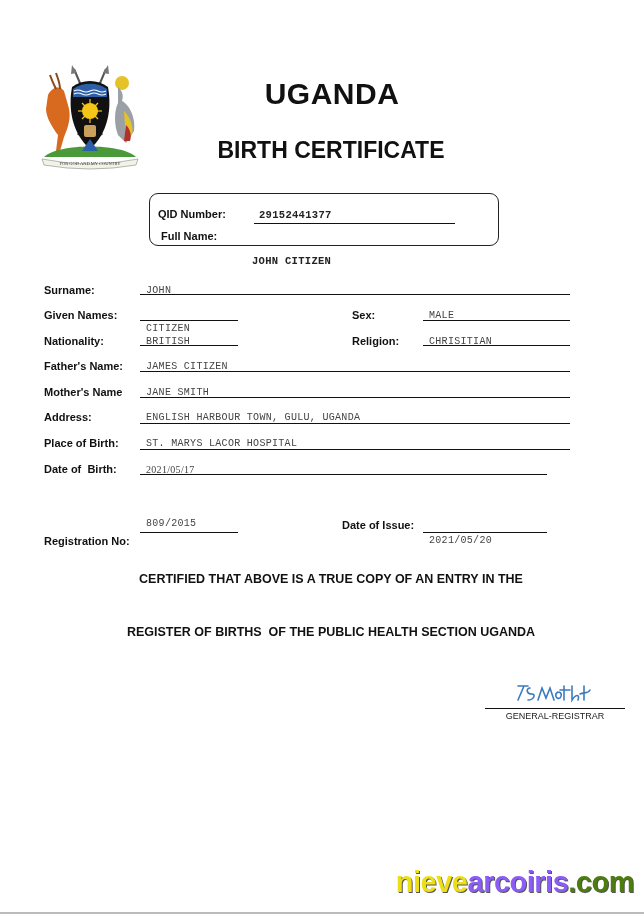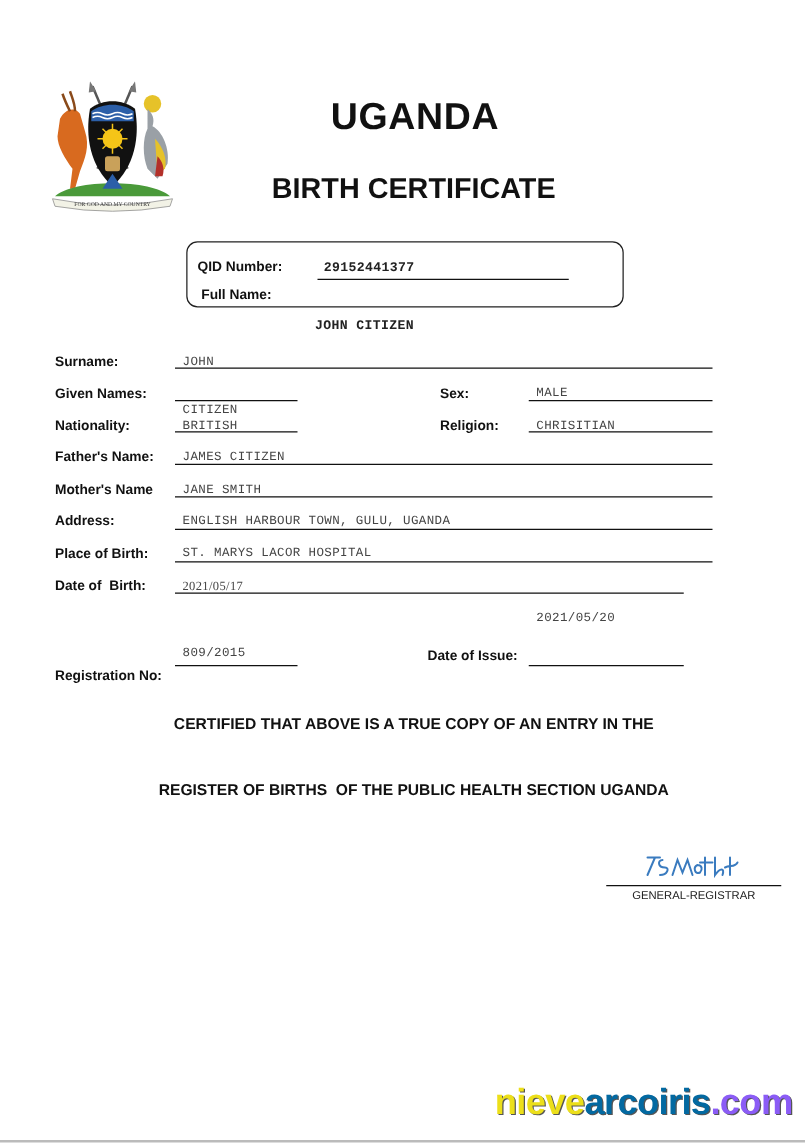--- a/index.html
+++ b/index.html
@@ -11,22 +11,22 @@
   .idbox { left:149px; top:193px; width:348px; height:51px; border:1px solid #222; border-radius:9px; }
   .lbl { font-weight:bold; font-size:11px; color:#111; }
   .val { font-family:"Liberation Mono", monospace; font-size:10px; color:#444; letter-spacing:0.3px; }
   .valb { font-family:"Liberation Mono", monospace; font-size:10.5px; font-weight:bold; color:#222; letter-spacing:0.3px; }
   .line { height:1px; background:#111; }
   .cert { left:0; width:662px; text-align:center; font-weight:bold; font-size:12.5px; }
   .sig { left:514px; top:680px; width:80px; height:24px; }
   .gr { left:485px; top:711px; width:140px; text-align:center; font-size:9px; color:#222; }
   .brand { right:10px; top:866px; font-weight:bold; font-size:29px; letter-spacing:-0.5px; }
   .brand .a { color:#ecdf1a; text-shadow:1px 1px 0 #555; }
-  .brand .b { color:#0369a1; text-shadow:1px 1px 0 #555; }
-  .brand .c { color:#8b5cf6; text-shadow:1px 1px 0 #555; }
+  .brand .b { color:#8b5cf6; text-shadow:1px 1px 0 #555; }
+  .brand .c { color:#4d7c0f; text-shadow:1px 1px 0 #555; }
   .bottomline { left:0; top:912px; width:644px; height:2px; background:#bbbbbb; }
 </style>
 </head>
 <body>
 
 <div class="abs crest">
   <svg width="104" height="106" viewBox="0 0 104 106">
 
     <line x1="36" y1="4" x2="64" y2="70" stroke="#555" stroke-width="2"></line>
     <line x1="68" y1="4" x2="40" y2="70" stroke="#555" stroke-width="2"></line>
@@ -108,21 +108,21 @@
 <div class="abs line" style="left:140px;top:449px;width:430px;"></div>
 
 <div class="abs lbl" style="left:44px;top:463px;white-space:pre;">Date of  Birth:</div>
 <div class="abs val" style="left:146px;top:464px;font-family:Liberation Serif, serif;">2021/05/17</div>
 <div class="abs line" style="left:140px;top:474px;width:407px;"></div>
 
 <div class="abs lbl" style="left:44px;top:519px;margin-top:16px;">Registration No:</div>
 <div class="abs val" style="left:146px;top:518px;">809/2015</div>
 <div class="abs line" style="left:140px;top:532px;width:98px;"></div>
 <div class="abs lbl" style="left:342px;top:519px;">Date of Issue:</div>
-<div class="abs val" style="left:429px;top:490px;">2021/05/20</div>
+<div class="abs val" style="left:429px;top:535px;">2021/05/20</div>
 <div class="abs line" style="left:423px;top:532px;width:124px;"></div>
 
 <div class="abs cert" style="top:572px;">CERTIFIED THAT ABOVE IS A TRUE COPY OF AN ENTRY IN THE</div>
 <div class="abs cert" style="top:625px;white-space:pre;">REGISTER OF BIRTHS  OF THE PUBLIC HEALTH SECTION UGANDA</div>
 
 <div class="abs sig">
   <svg width="80" height="24" viewBox="0 0 80 24">
     <path d="M4,6 L14,6 M10,6 L4,20 M16,8 C12,8 12,14 18,14 C22,14 20,20 14,20 M24,20 L28,8 L32,18 L36,8 L40,20 M44,12 C40,14 42,20 46,18 C48,16 48,12 44,12 M50,6 L50,20 M46,10 L56,10 M58,6 L58,20 C62,14 66,14 64,20 M70,6 L70,20 M66,14 C70,12 74,14 76,10" stroke="#3a7bbf" stroke-width="1.6" fill="none" stroke-linecap="round"></path>
   </svg>
 </div>

